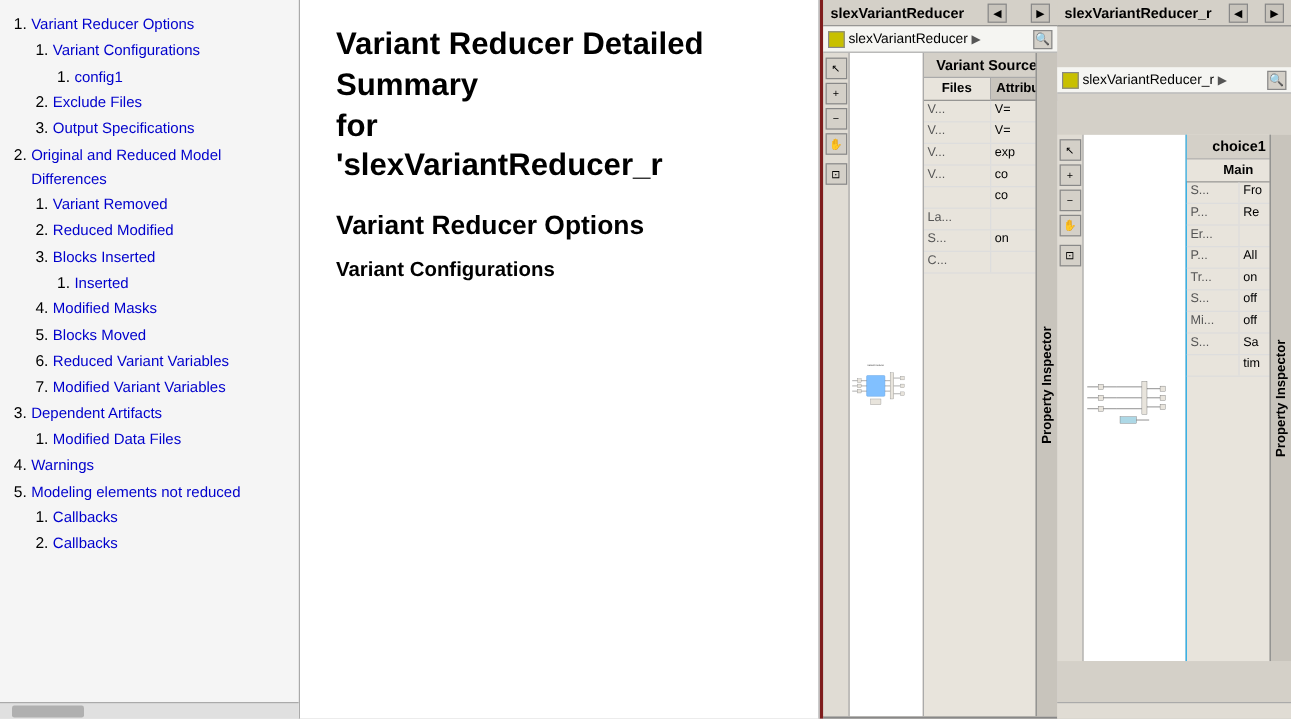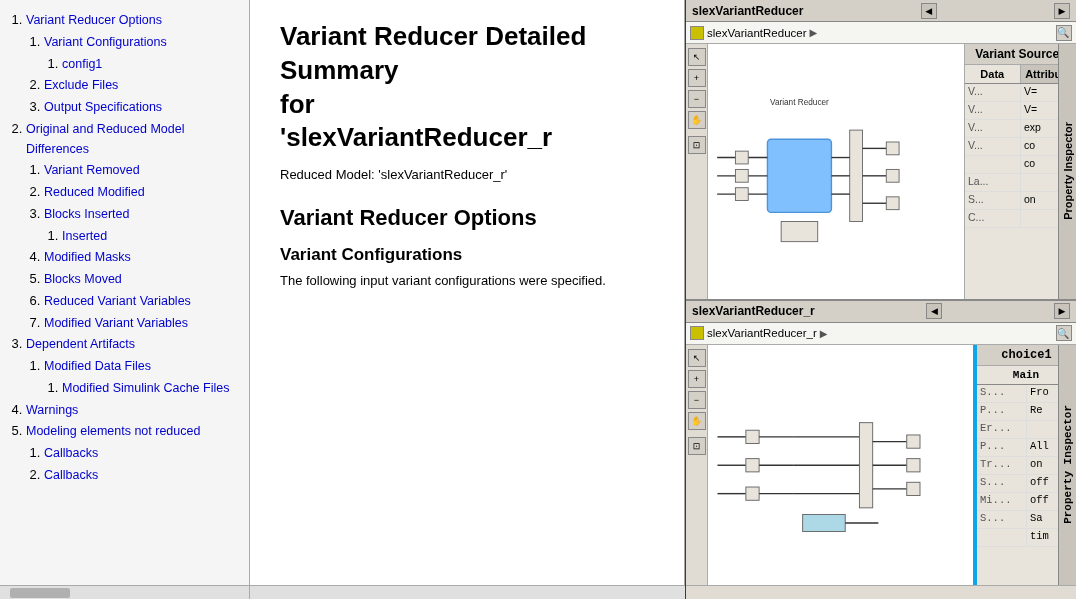--- a/index.html
+++ b/index.html
@@ -60,37 +60,38 @@
       height: 14px;
       background: #e0e0e0;
       border-top: 1px solid #aaa;
     }
 
     
     #right-area {
       width: 390px;
       min-width: 390px;
       display: flex;
-      flex-direction: column;
+      flex-direction: row;
       background: #d4d0c8;
     }
 
     
     #model-area-top {
       flex: 1;
       display: flex;
       flex-direction: column;
       border-bottom: 2px solid #888;
       position: relative;
     }
     #model-area-bottom {
       flex: 1;
       display: flex;
       flex-direction: column;
       position: relative;
+      gap: 34px;
     }
     .model-breadcrumb {
       display: flex;
       align-items: center;
       background: #f5f5f2;
       border-bottom: 1px solid #aaa;
       height: 22px;
       padding: 0 4px;
       gap: 3px;
     }
@@ -241,25 +242,20 @@
           <li>
             <a href="#">Modified Variant Variables</a>
           </li>
         </ol>
       </li>
       <li>
         <a href="#">Dependent Artifacts</a>
         <ol>
           <li>
             <a href="#">Modified Data Files</a>
-            <ol>
-              <li>
-                <a href="#">Modified Simulink Cache Files</a>
-              </li>
-            </ol>
           </li>
         </ol>
       </li>
       <li>
         <a href="#">Warnings</a>
       </li>
       <li>
         <a href="#">Modeling elements not reduced</a>
         <ol>
           <li>
@@ -270,31 +266,29 @@
           </li>
         </ol>
       </li>
     </ol>
   </div>
   <div class="toc-scrollbar-h">
     <div class="toc-scrollbar-h-thumb"></div>
   </div>
 </div>
 
-<div style="display:flex; flex-direction:column; flex:1; min-width:0; border-right:1px solid #7f1d1d; position:relative;">
+<div style="display:flex; flex-direction:row; flex:1; min-width:0; border-right:3px solid #7f1d1d; position:relative;">
   <div id="main-content">
     <h1>
       <span>Variant Reducer Detailed Summary</span><br>
       <span>for</span><br>
       <span>'slexVariantReducer_r</span>
     </h1>
-    <p>Reduced Model: 'slexVariantReducer_r'</p>
     <h2>Variant Reducer Options</h2>
     <h3>Variant Configurations</h3>
-    <p>The following input variant configurations were specified.</p>
   </div>
   <div class="main-scrollbar-h"></div>
 </div>
 
 <div id="right-area">
 
   <div id="model-area-top">
 
     <div class="model-title-bar">
       <span class="model-title-label">slexVariantReducer</span>
@@ -357,21 +351,21 @@
           <rect x="80" y="145" width="40" height="22" fill="#e8e4dc" stroke="#666" stroke-width="1"></rect>
         </svg>
       </div>
 
       <div style="width:112px; background:#e8e4dc; border-left:1px solid #aaa; display:flex; flex-direction:column; position:relative;">
         <div class="pi-header">
           <span>Variant Source1</span>
         </div>
         <div class="pi-tabs">
           <div class="pi-tab active">
-            <span>Data</span>
+            <span>Files</span>
           </div>
           <div class="pi-tab">
             <span>Attribu...</span>
           </div>
         </div>
         <div>
           <div class="pi-row">
             <span class="pi-cell pi-cell-key">V...</span>
             <span class="pi-cell pi-cell-val">V=</span>
           </div>
@@ -470,21 +464,21 @@
 
           <rect x="210" y="48" width="14" height="14" fill="#e8e4dc" stroke="#666" stroke-width="1"></rect>
           <rect x="210" y="73" width="14" height="14" fill="#e8e4dc" stroke="#666" stroke-width="1"></rect>
           <rect x="210" y="98" width="14" height="14" fill="#e8e4dc" stroke="#666" stroke-width="1"></rect>
 
           <rect x="100" y="132" width="45" height="18" fill="#add8e6" stroke="#666" stroke-width="1"></rect>
           <line x1="145" y1="141" x2="180" y2="141" stroke="#333" stroke-width="1.5"></line>
         </svg>
       </div>
 
-      <div style="width:103px; background:#e8e4dc; border-left:4px solid #0ea5e9; display:flex; flex-direction:column; position:relative;font-family:Liberation Mono, monospace;">
+      <div style="width:88px; background:#e8e4dc; border-left:1px solid #0ea5e9; display:flex; flex-direction:column; position:relative;">
         <div class="pi-header">
           <span>choice1</span>
         </div>
         <div class="pi-tabs">
           <div class="pi-tab active">
             <span>Main</span>
           </div>
         </div>
         <div>
           <div class="pi-row">

